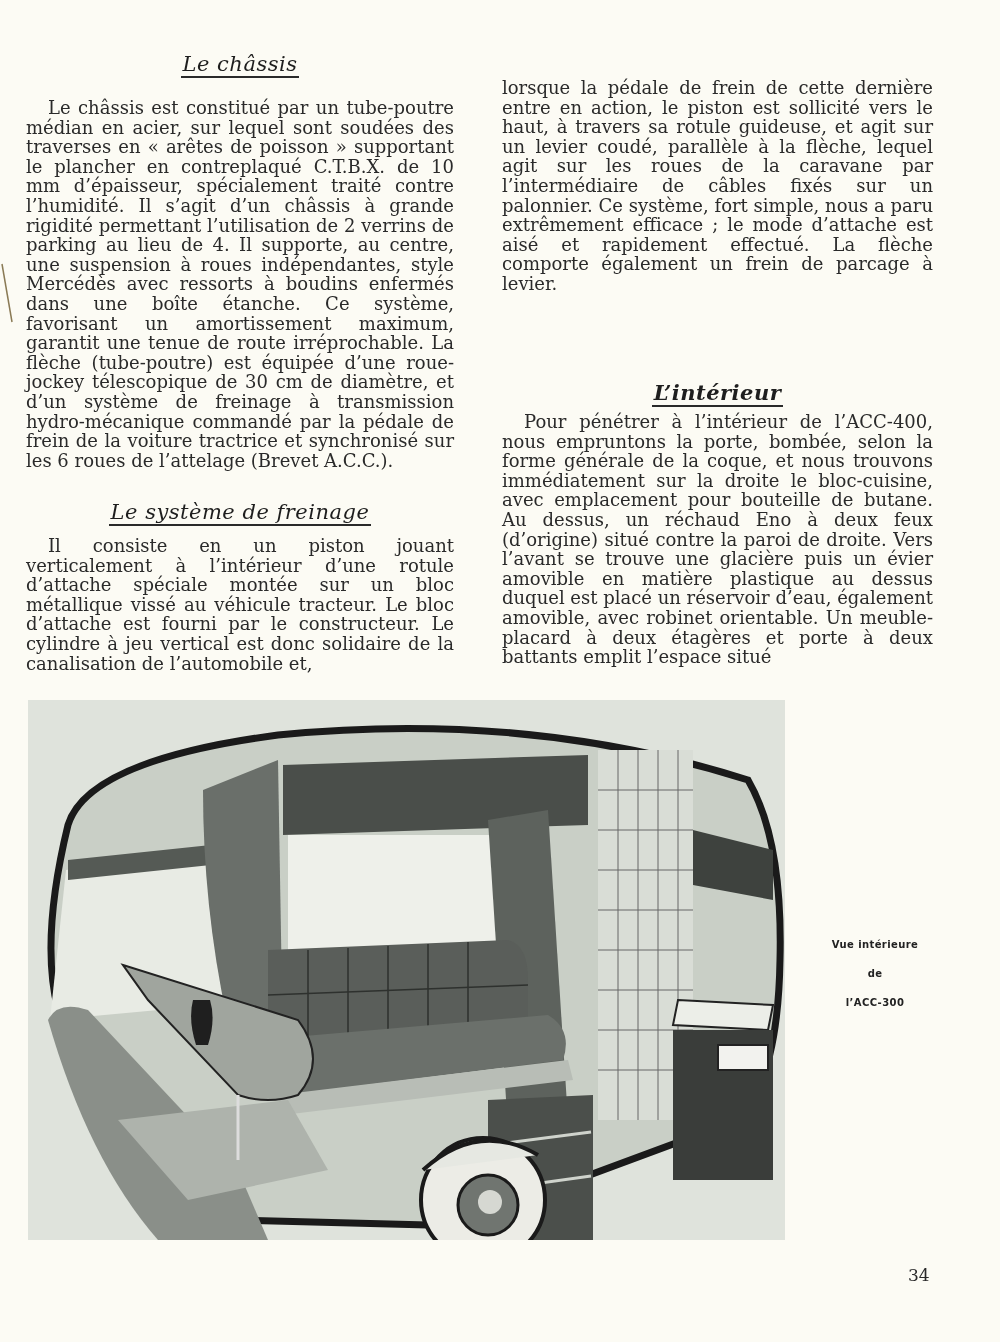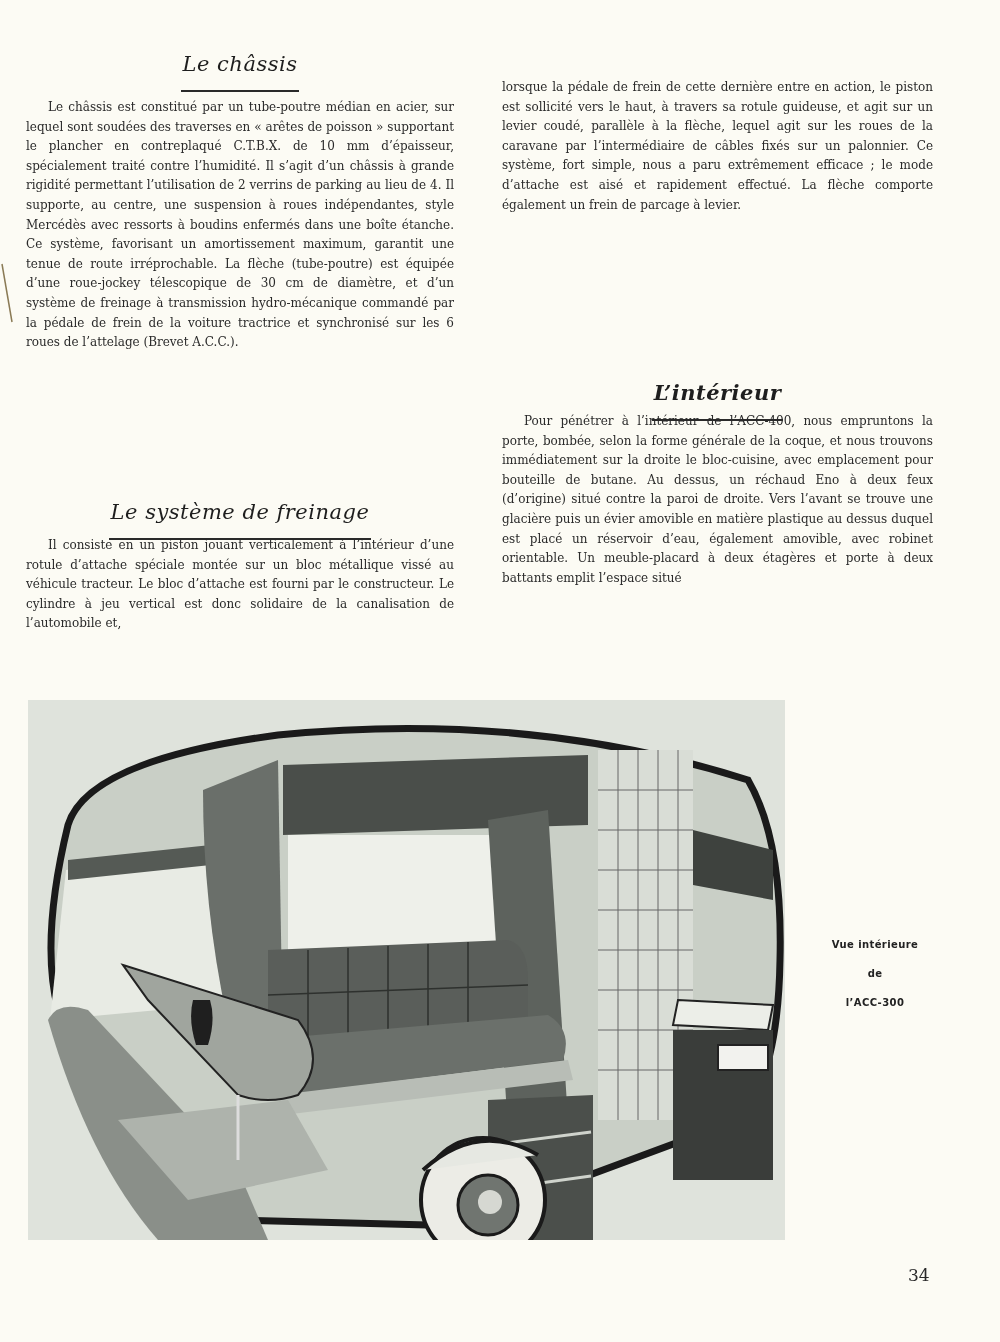--- a/index.html
+++ b/index.html
@@ -4,34 +4,34 @@
   <style>
     html, body { margin: 0; padding: 0; }
     body {
       width: 1000px; height: 1342px; position: relative; overflow: hidden;
       background: #fcfbf4;
       font-family: "DejaVu Serif", "Liberation Serif", serif;
       color: #2a2a2a;
     }
     .col {
       position: absolute; width: 428px;
-      font-size: 12px; line-height: 19.6px;
+      font-size: 18px; line-height: 19.6px;
       text-align: justify; hyphens: manual;
     }
     .col p { margin: 0; text-indent: 22px; }
     .col p.cont { text-indent: 0; }
     .col-left { left: 26px; top: 98px; }
     .col-right { left: 502px; top: 78px; width: 431px; }
     .heading {
       position: absolute; text-align: center;
       font-family: "DejaVu Serif", "Liberation Serif", serif;
       font-style: italic; font-size: 21px; color: #1e1e1e;
       letter-spacing: 0.5px;
     }
-    .heading span { display: inline-block; padding: 0 2px 14px; border-bottom: 2px solid #2a2a2a; }
+    .heading span { display: inline-block; padding: 0 2px 0; border-bottom: 2px solid #2a2a2a; }
     .h-chassis { left: 26px; width: 428px; top: 52px; }
     .h-frein { left: 26px; width: 428px; top: 500px; }
     .h-interieur { left: 502px; width: 431px; top: 380px; font-weight: bold; }
     .p-after-frein { position: absolute; left: 26px; top: 536px; }
     .p-interieur { position: absolute; left: 502px; top: 412px; width: 431px; }
     .p-acc { margin-top: 12px !important; }
     .figure {
       position: absolute; left: 28px; top: 700px; width: 757px; height: 540px;
       background: #dfe3dc; overflow: hidden;
     }

